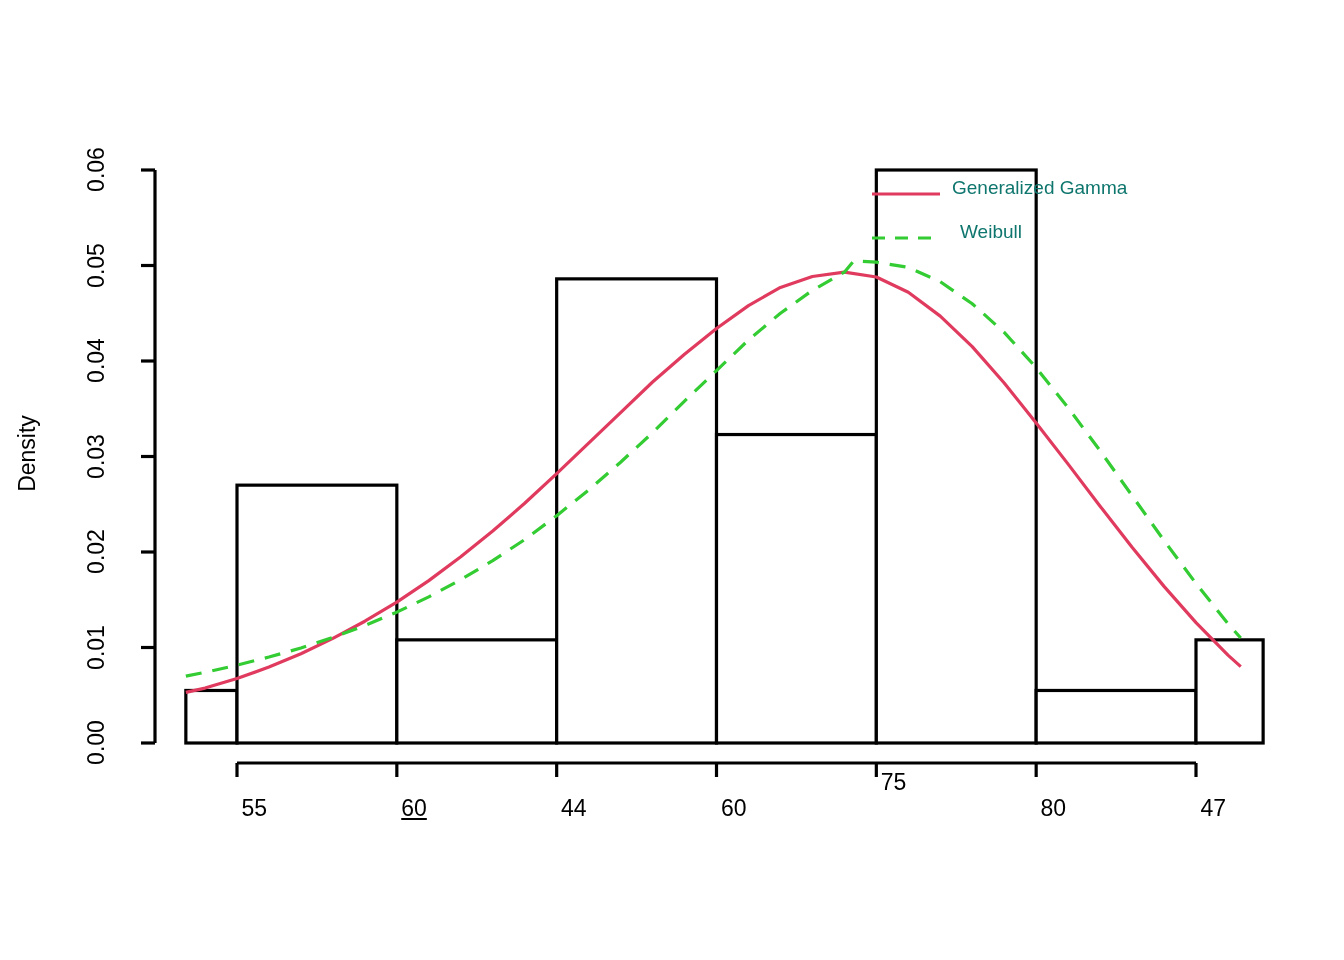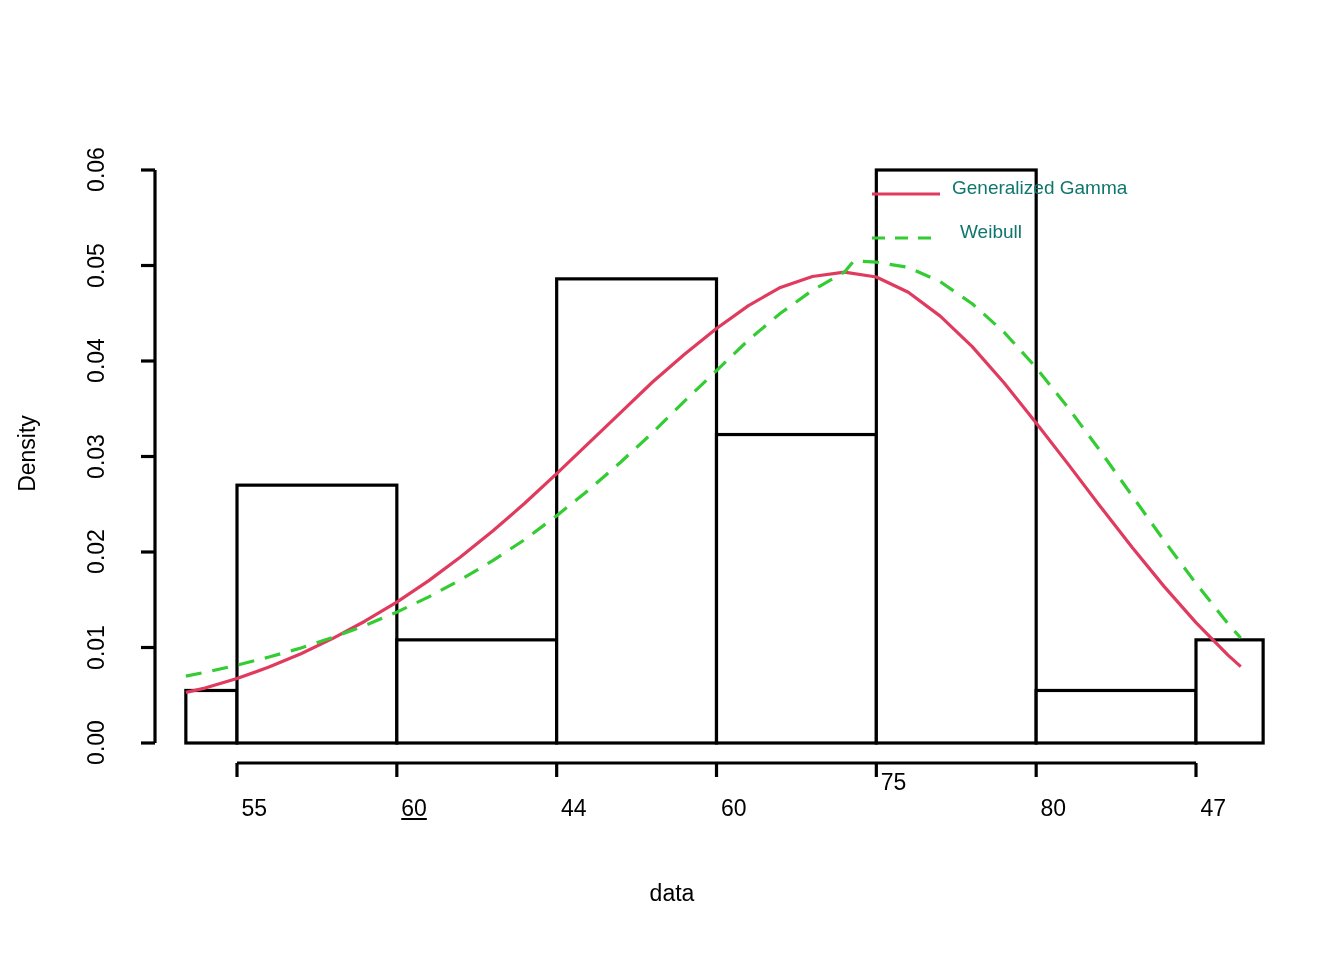--- a/index.html
+++ b/index.html
@@ -113,21 +113,20 @@
         <path d="M185.85 692.38 L205.03 688.09 L237.00 678.54 L268.97 667.08 L300.93 653.71 L332.90 638.43 L364.87 621.24 L396.83 602.14 L428.80 580.65 L460.77 556.77 L492.73 530.99 L524.70 503.29 L556.67 473.69 L588.63 443.13 L620.60 412.57 L652.57 382.01 L684.53 354.31 L716.50 328.53 L748.47 305.61 L767.65 294.63 L780.43 287.46 L812.40 276.48 L844.37 272.19 L876.33 276.96 L908.30 292.24 L940.27 316.12 L972.23 346.67 L1004.20 382.96 L1036.17 423.07 L1068.13 464.14 L1100.10 506.16 L1132.07 547.22 L1164.03 586.38 L1196.00 622.67 L1227.97 655.14 L1240.75 666.60" fill="none" stroke="#e03b5e" stroke-width="3.2" stroke-linecap="butt" stroke-linejoin="round"></path>
         <path d="M185.85 676.15 L205.03 672.33 L237.00 665.17 L268.97 657.05 L300.93 647.98 L332.90 637.47 L364.87 625.53 L396.83 612.16 L428.80 596.88 L460.77 579.69 L492.73 560.60 L524.70 539.59 L556.67 515.71 L588.63 489.92 L620.60 462.23 L652.57 432.62 L684.53 401.11 L716.50 370.55 L748.47 339.99 L780.43 313.25 L812.40 290.33 L844.37 272.19 L853.96 260.72 L876.33 262.16 L908.30 267.41 L940.27 281.73 L972.23 303.70 L1004.20 332.35 L1036.17 367.68 L1068.13 407.79 L1100.10 450.77 L1132.07 495.65 L1164.03 540.54 L1196.00 583.51 L1227.97 623.63 L1240.75 637.95" fill="none" stroke="#33cc33" stroke-width="3.2" stroke-linecap="butt" stroke-linejoin="round" stroke-dasharray="16,11"></path>
       </g>
     <g id="g-legend-lines">
         <line x1="872" y1="194" x2="940" y2="194" stroke="#e03b5e" stroke-width="3.2"></line>
         <line x1="872" y1="238" x2="940" y2="238" stroke="#33cc33" stroke-width="3.2" stroke-dasharray="13,10"></line>
       </g>
   </svg>
 
   <div class="axis-title" id="ylab">Density</div>
-  <div class="axis-title" id="xlab">data</div>
 
   <div id="tick-layer">
       <div class="tick-label ytick-label" style="left: 61px; top: 729px;">0.00</div>
       <div class="tick-label ytick-label" style="left: 61px; top: 633.5px;">0.01</div>
       <div class="tick-label ytick-label" style="left: 61px; top: 538px;">0.02</div>
       <div class="tick-label ytick-label" style="left: 61px; top: 442.5px;">0.03</div>
       <div class="tick-label ytick-label" style="left: 61px; top: 347px;">0.04</div>
       <div class="tick-label ytick-label" style="left: 61px; top: 251.5px;">0.05</div>
       <div class="tick-label ytick-label" style="left: 61px; top: 156px;">0.06</div>
       <div class="tick-label xtick-label" style="left: 207px; top: 795px;">55</div>

